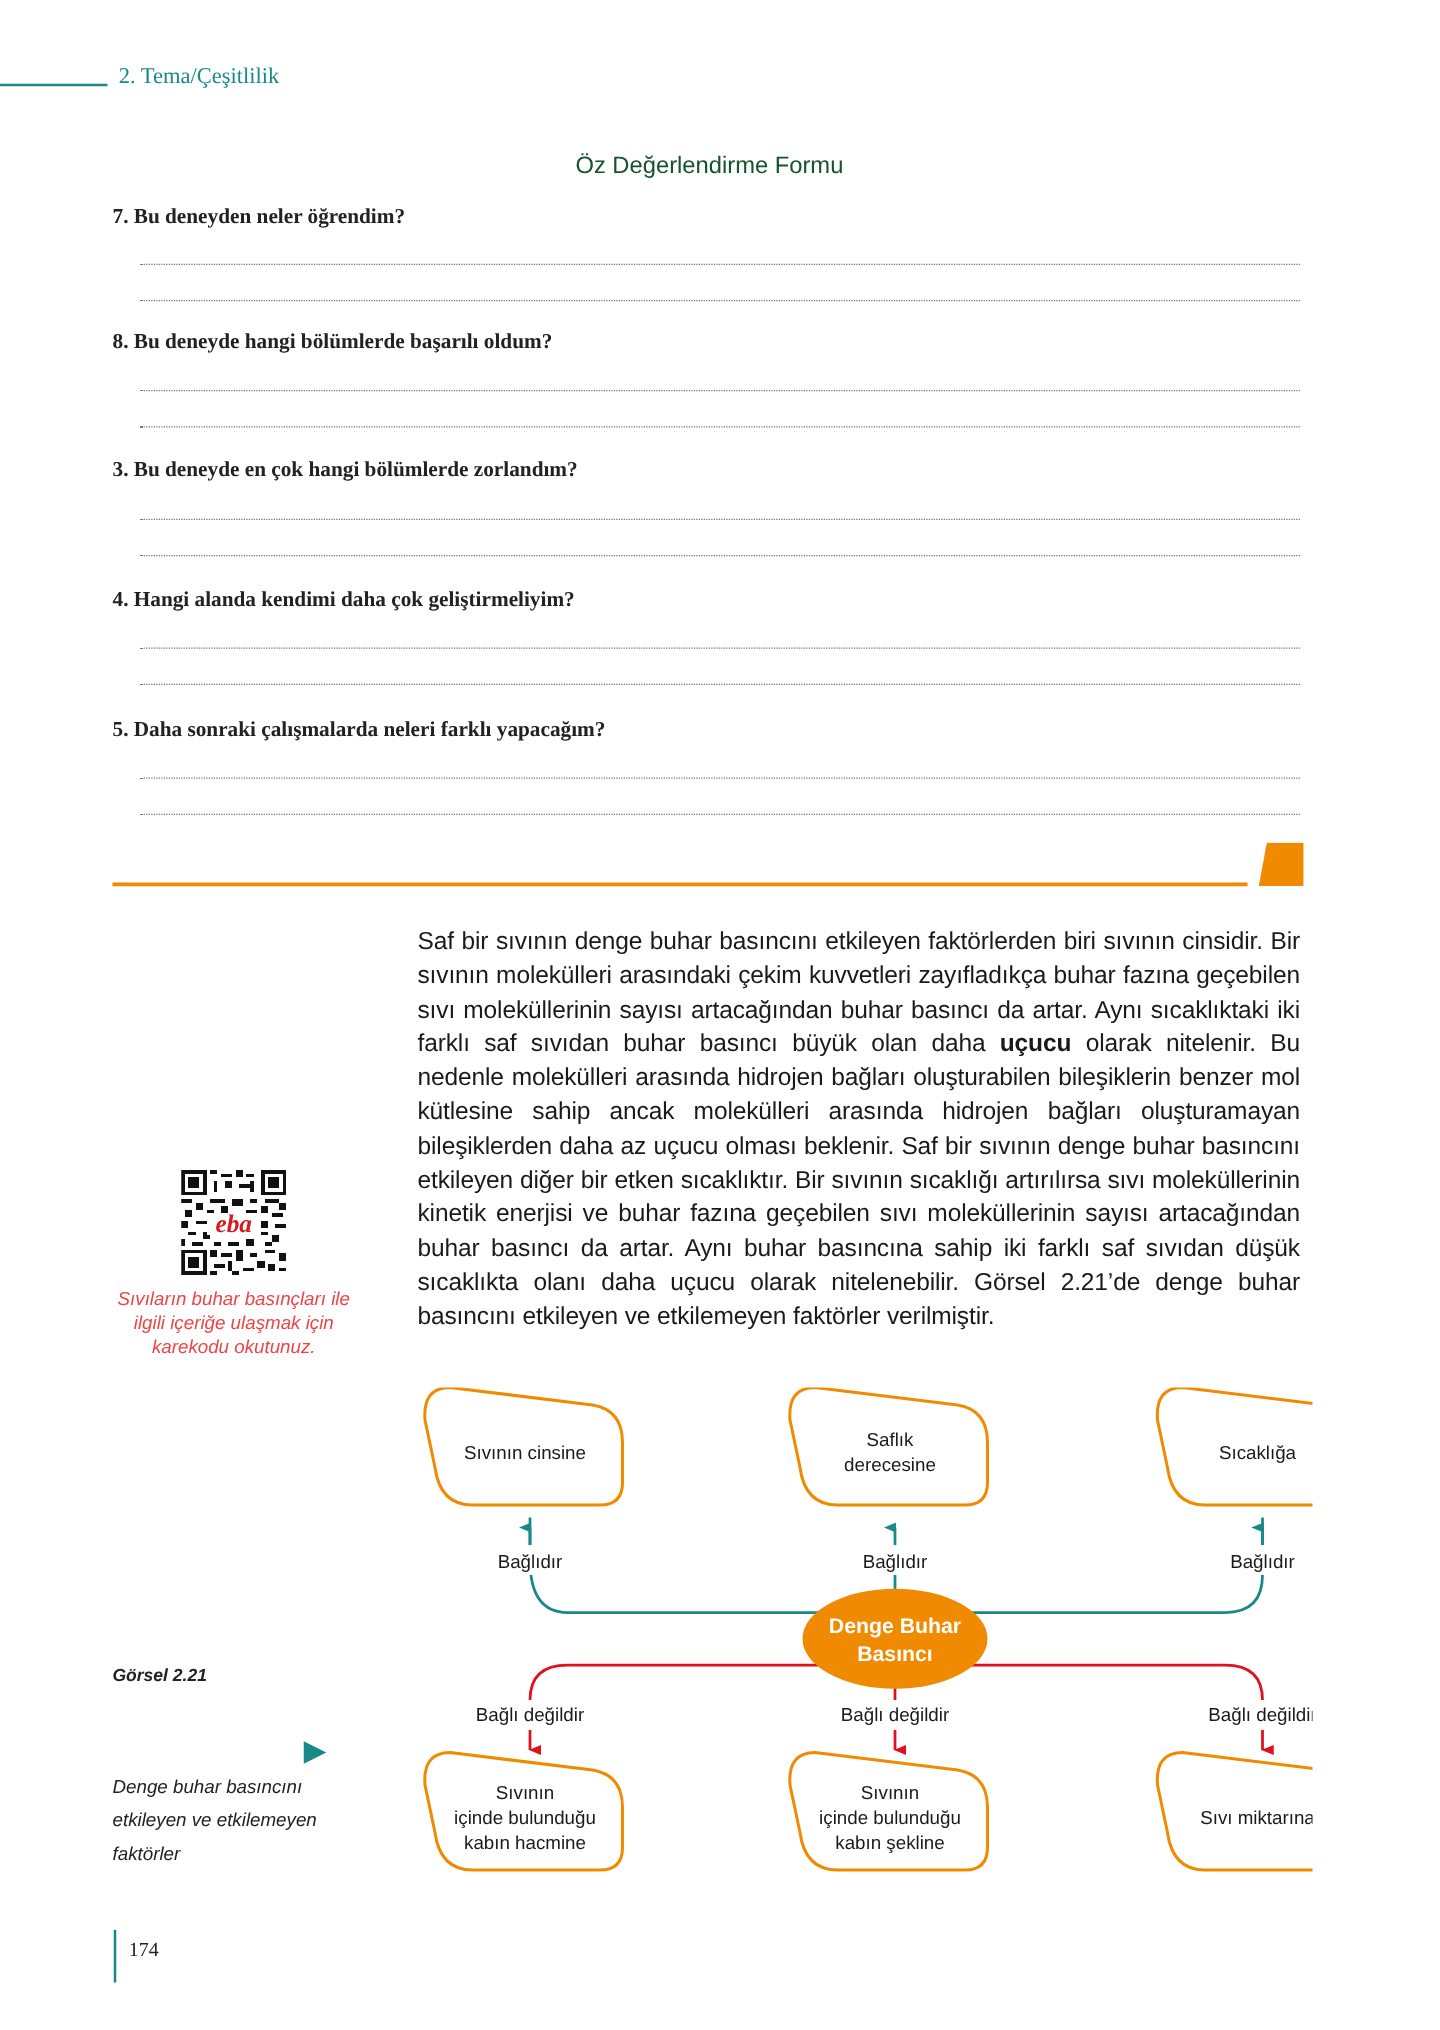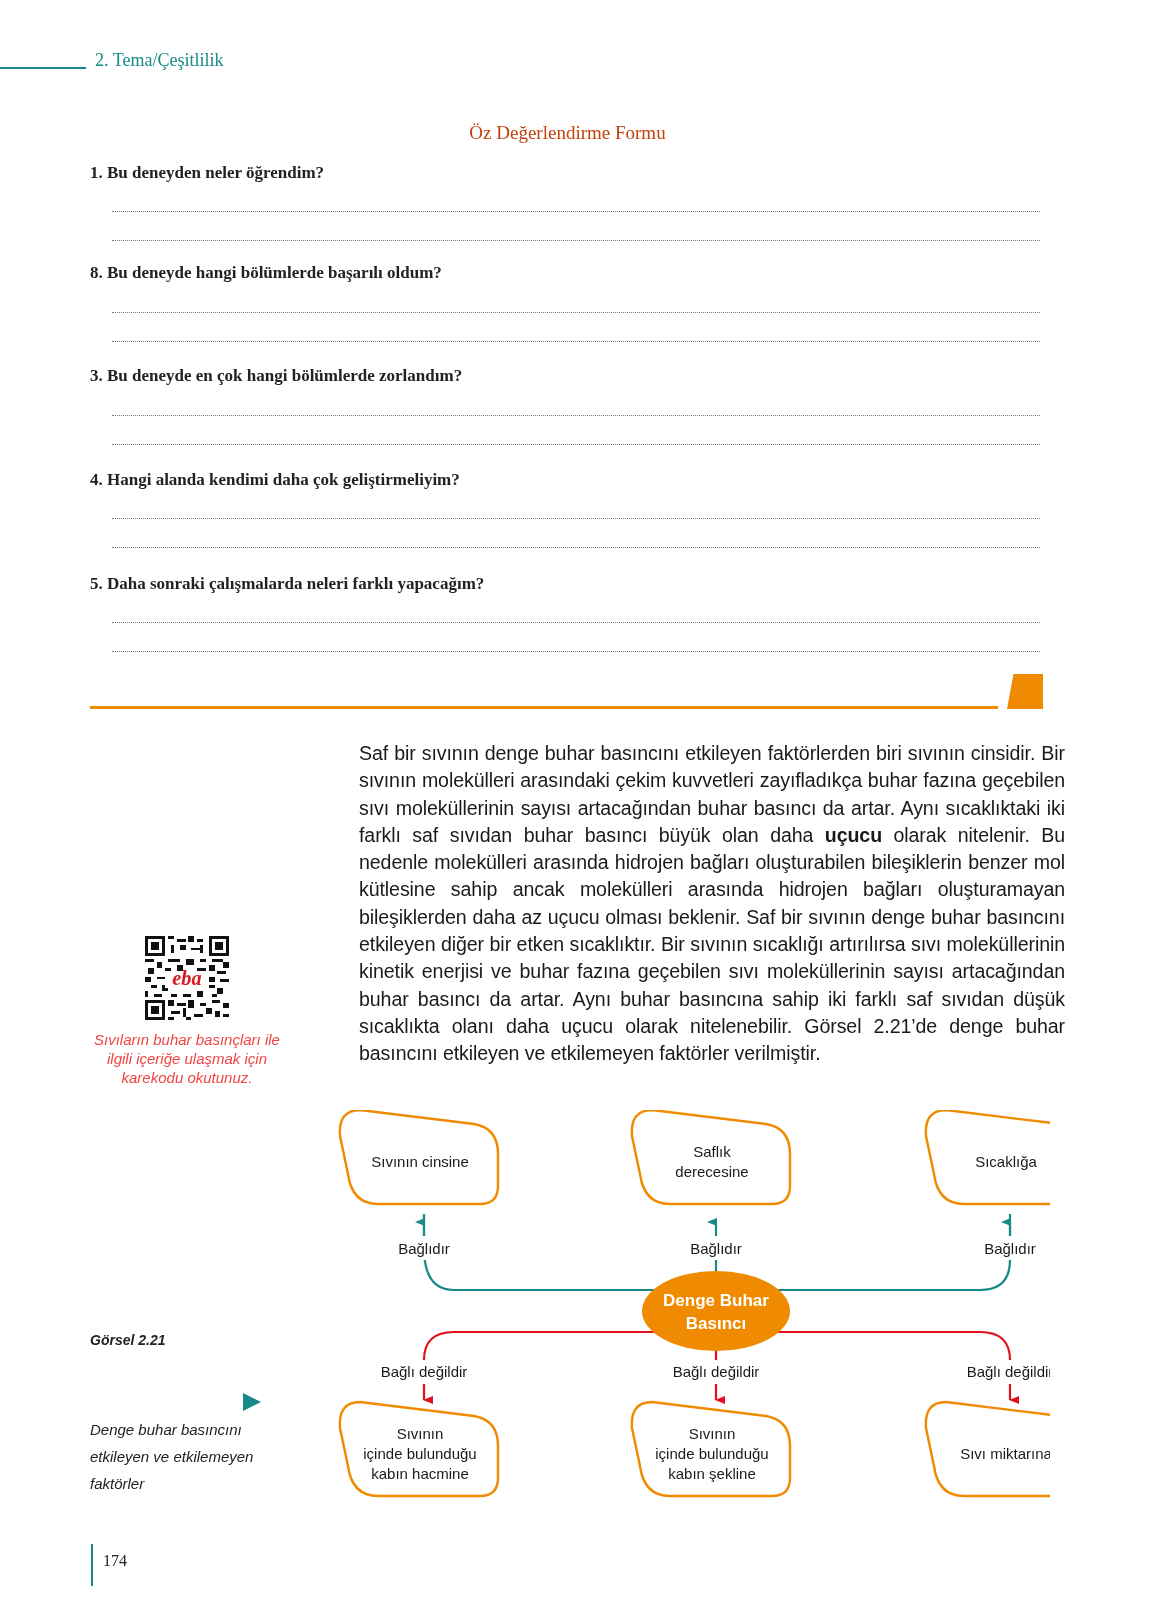--- a/index.html
+++ b/index.html
@@ -1,45 +1,45 @@
 <!DOCTYPE html>
 <html><head>
 <meta charset="utf-8">
 <style>
   html, body { margin: 0; padding: 0; background: #ffffff; }
   body { width: 1152px; height: 1624px; position: relative; overflow: hidden; font-family: "DejaVu Serif", serif; color: #1a1a1a; }
   .abs { position: absolute; }
   .header-line { left: 0; top: 67px; width: 86px; height: 2px; background: #178a87; }
   .header-title { left: 95px; top: 50px; font-family: "Liberation Serif", serif; font-size: 18px; color: #178a87; }
-  .form-title { left: 0; width: 1135px; top: 122px; text-align: center; font-family: Liberation Serif, serif; font-size: 19px; color: #c2410c; }
+  .form-title { left: 0; width: 1135px; top: 122px; text-align: center; font-family: Liberation Sans, sans-serif; font-size: 19px; color: #14532d; }
   .q { left: 90px; font-family: "Liberation Serif", serif; font-weight: bold; font-size: 17px; color: #222; }
   .dots { left: 112px; width: 928px; height: 0; border-top: 1.5px dotted #777; }
   .orange-rule { left: 90px; top: 706px; width: 908px; height: 3px; background: #f08a00; }
   .orange-tab { left: 1007px; top: 674px; width: 36px; height: 35px; background: #f08a00; clip-path: polygon(18% 0, 100% 0, 100% 100%, 0 100%); }
-  .body-text { left: 334px; top: 740px; width: 706px; font-family: "Liberation Sans", sans-serif; font-size: 19.6px; line-height: 27.3px; color: #1a1a1a; text-align: justify; letter-spacing: -0.1px; margin-left: 25px; }
+  .body-text { left: 334px; top: 740px; width: 706px; font-family: "Liberation Sans", sans-serif; font-size: 19.6px; line-height: 27.3px; color: #1a1a1a; text-align: justify; letter-spacing: -0.1px; }
   .body-text b { font-weight: bold; }
   .qr { left: 145px; top: 936px; width: 84px; height: 84px; }
   .qr-caption { left: 88px; top: 1030px; width: 198px; text-align: center; font-family: "Liberation Sans", sans-serif; font-style: italic; font-size: 15px; line-height: 19px; color: #ef4444; }
   .fig-label { left: 90px; top: 1332px; font-family: "Liberation Sans", sans-serif; font-style: italic; font-weight: bold; font-size: 14px; color: #222; }
   .fig-arrow { left: 243px; top: 1393px; width: 0; height: 0; border-top: 9px solid transparent; border-bottom: 9px solid transparent; border-left: 18px solid #178a87; }
   .fig-caption { left: 90px; top: 1416px; width: 200px; font-family: "Liberation Sans", sans-serif; font-style: italic; font-size: 15px; line-height: 27px; color: #222; }
   .page-bar { left: 91px; top: 1544px; width: 2px; height: 42px; background: #178a87; }
   .page-num { left: 103px; top: 1552px; font-family: "Liberation Serif", serif; font-size: 16px; color: #222; }
   .diagram { left: 320px; top: 1110px; width: 730px; height: 400px; }
   .diagram text { font-family: "Liberation Sans", sans-serif; }
 </style>
 </head>
 <body>
 
 <div class="abs header-line"></div>
 <div class="abs header-title">2. Tema/Çeşitlilik</div>
 
 <div class="abs form-title">Öz Değerlendirme Formu</div>
 
-<div class="abs q" style="top:163px">1. Bu deneyden neler öğrendim?</div>
+<div class="abs q" style="top:163px">7. Bu deneyden neler öğrendim?</div>
 <div class="abs dots" style="top:211px"></div>
 <div class="abs dots" style="top:240px"></div>
 
 <div class="abs q" style="top:263px">8. Bu deneyde hangi bölümlerde başarılı oldum?</div>
 <div class="abs dots" style="top:312px"></div>
 <div class="abs dots" style="top:341px"></div>
 
 <div class="abs q" style="top:366px">3. Bu deneyde en çok hangi bölümlerde zorlandım?</div>
 <div class="abs dots" style="top:415px"></div>
 <div class="abs dots" style="top:444px"></div>

